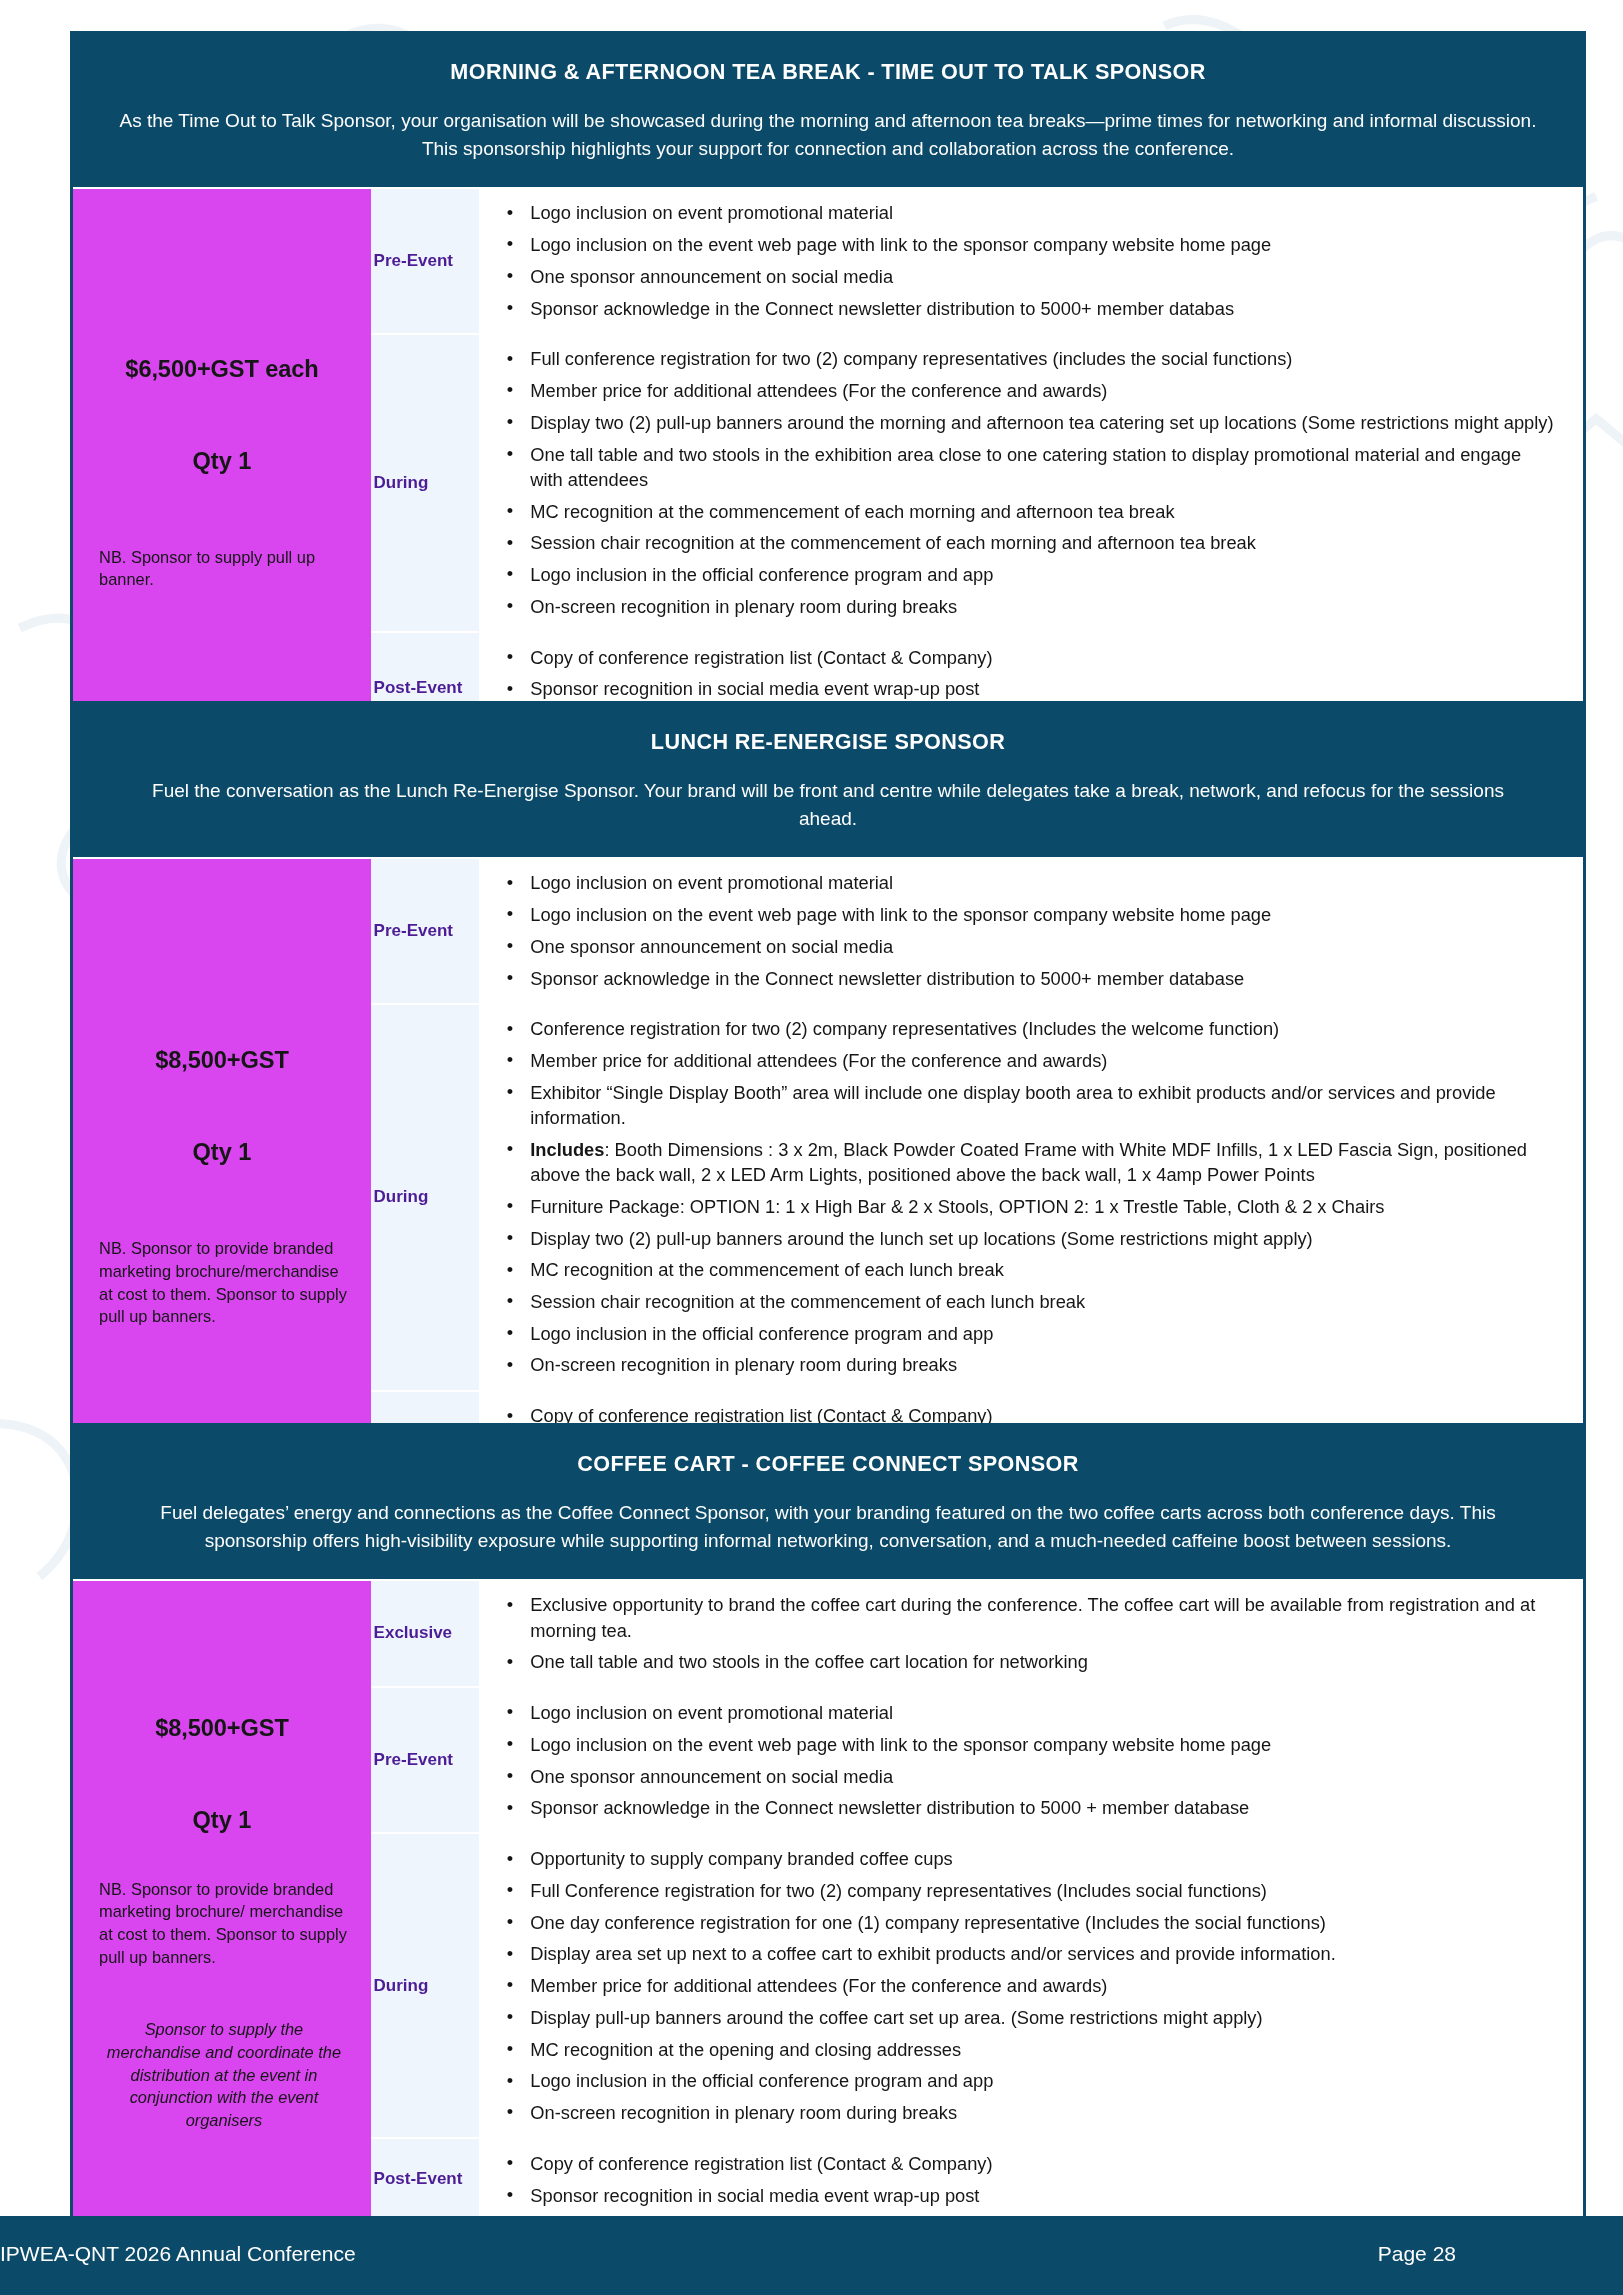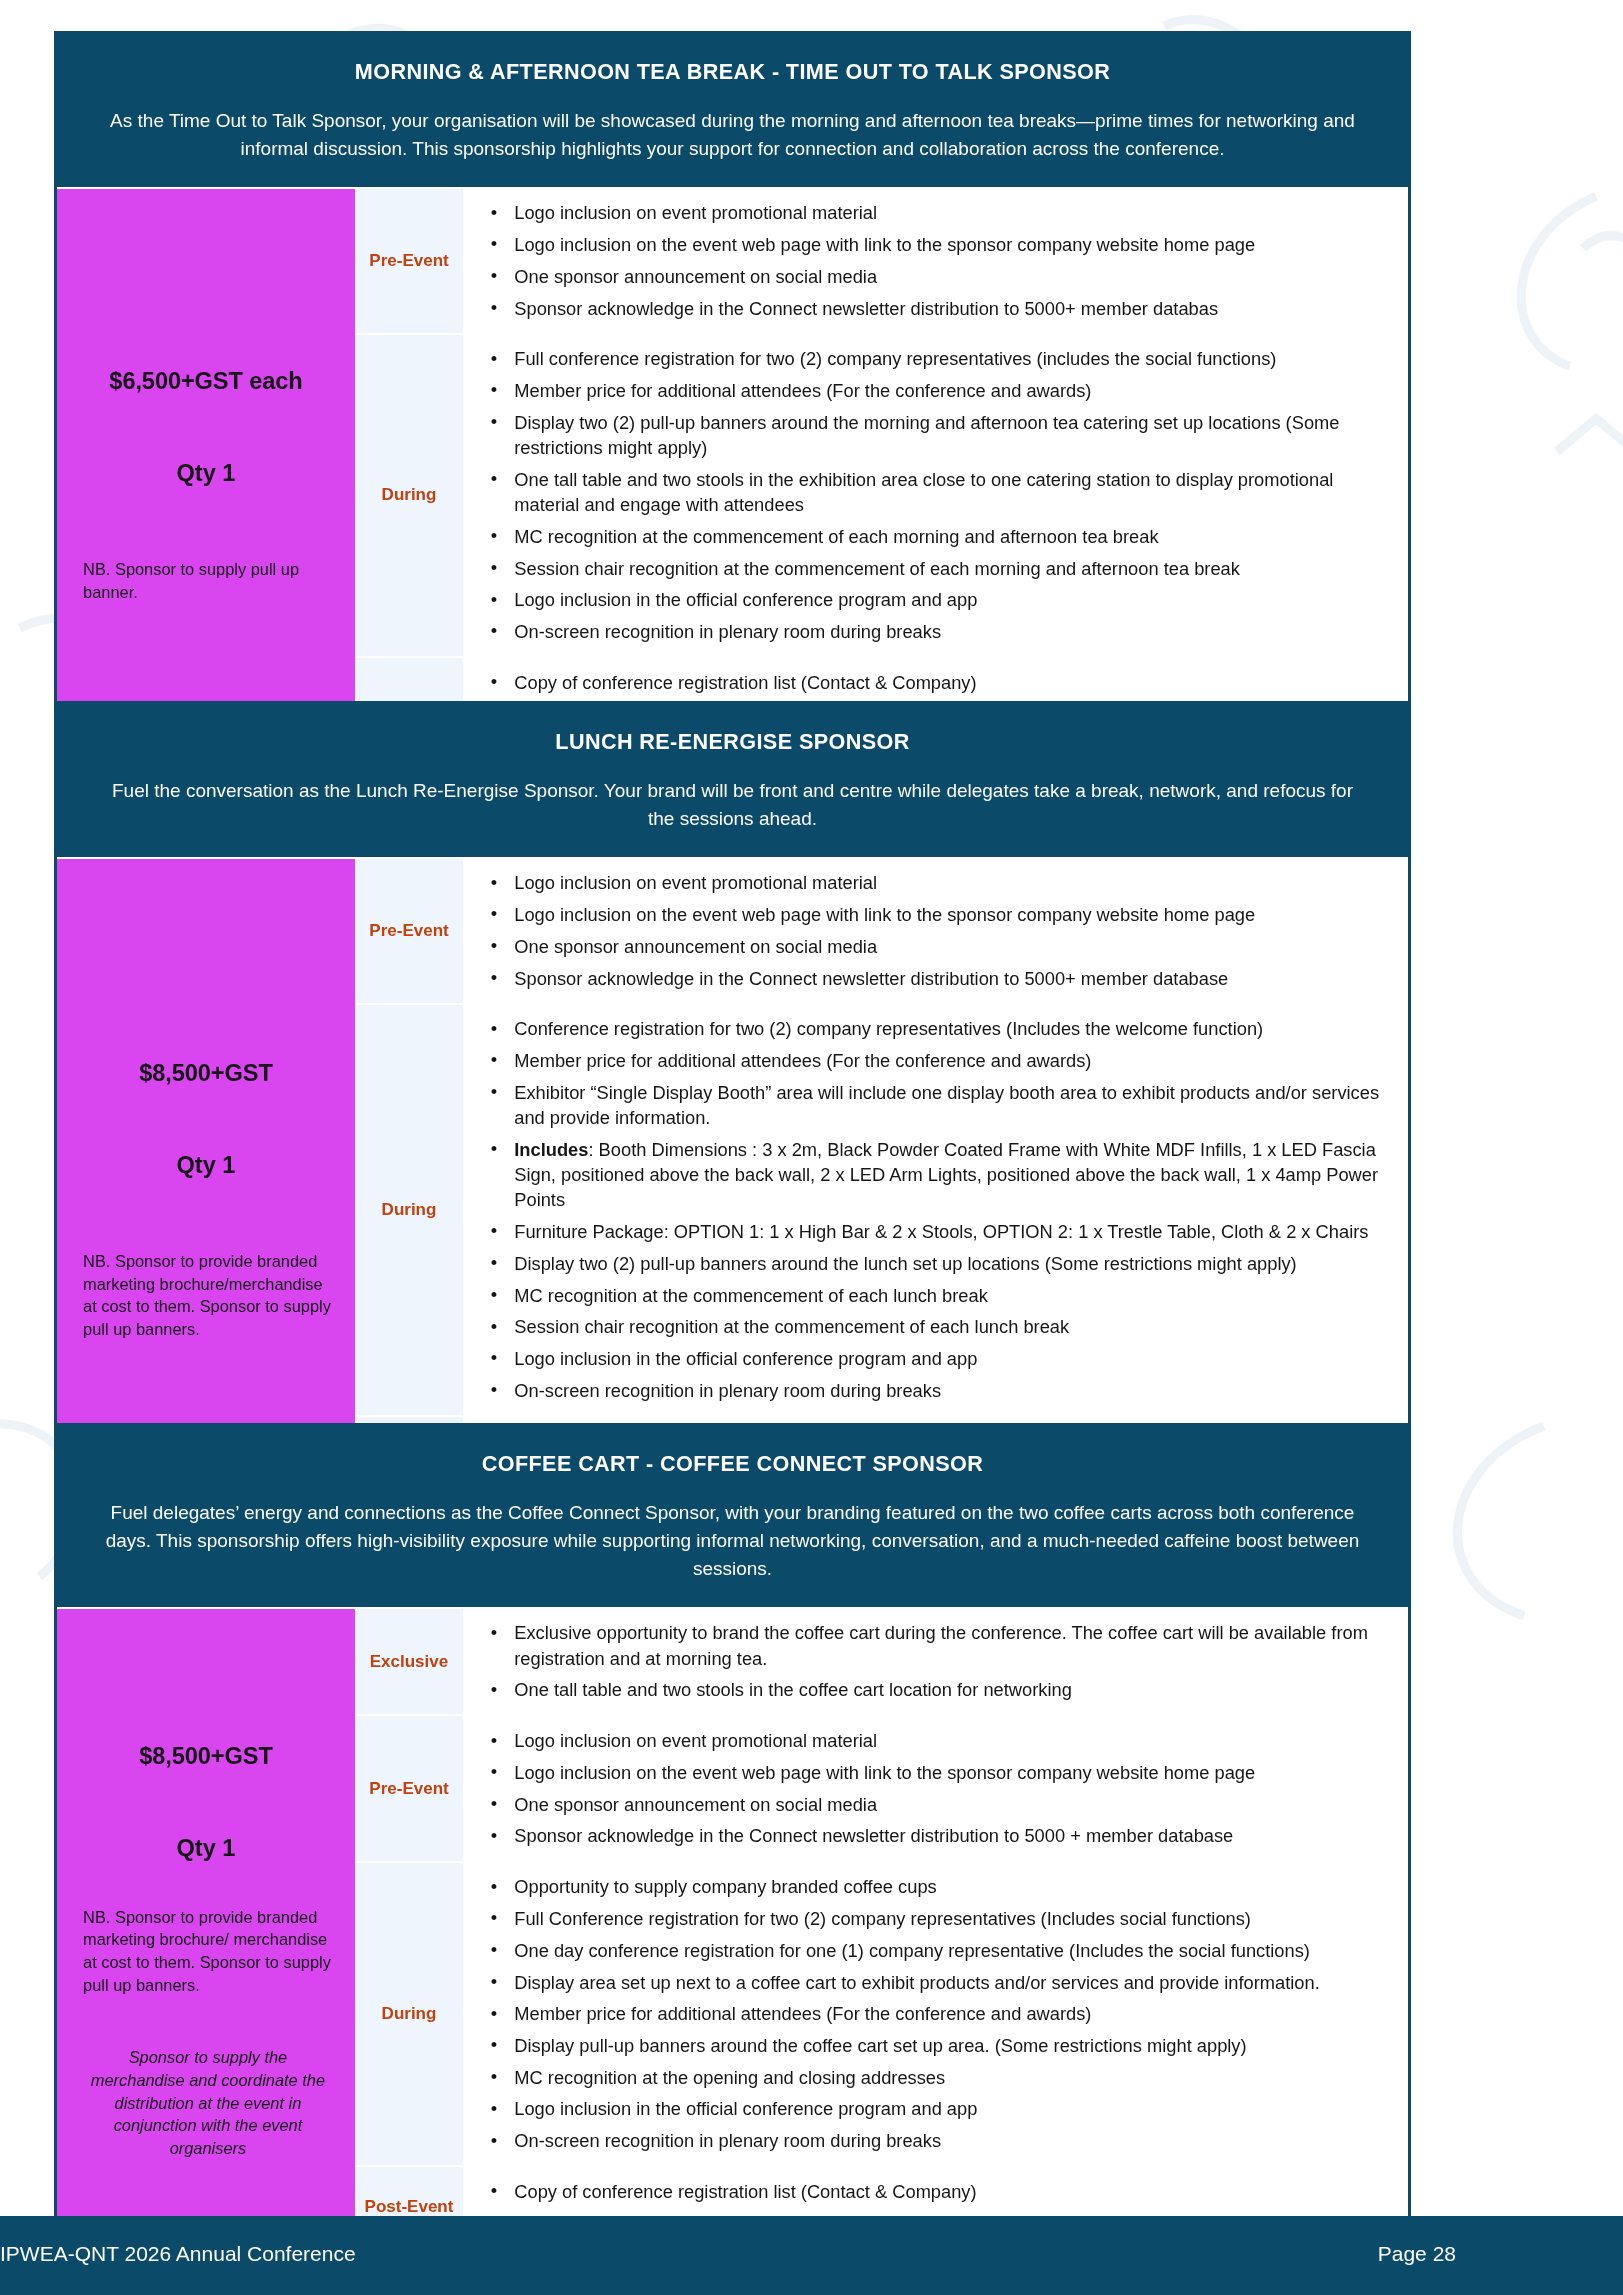--- a/index.html
+++ b/index.html
@@ -29,22 +29,22 @@
     position: relative;
     z-index: 1;
     width: 1623px;
     height: 2295px;
     box-sizing: border-box;
   }
 
   
   .sponsor-block {
     position: absolute;
-    left: 54px;
-    width: 1357px;
+    left: 70px;
+    width: 1516px;
     border: 3.9px solid #0b4a68;
     box-sizing: border-box;
     background: #ffffff;
   }
 
   .block-header {
     background: #0b4a68;
     color: #ffffff;
     padding: 15.7px 46px 19.6px 46px;
     box-sizing: border-box;
@@ -83,24 +83,23 @@
     width: 298px;
     text-align: center;
     padding: 0 15.7px;
     box-sizing: border-box;
     background: #d946ef;
     vertical-align: top;
   }
   .col-stage {
     width: 108px;
     background: #eef5fd;
-    text-align: center;
     font-weight: bold;
     font-size: 17px;
-    color: #c2410c;
+    color: #4c1d95;
     padding: 3.9px 2.6px;
     box-sizing: border-box;
     border-bottom: 2.6px solid #ffffff;
   }
   .col-items {
     background: #ffffff;
     padding: 11.8px 26px 11.8px 14.4px;
     box-sizing: border-box;
     vertical-align: middle;
   }

